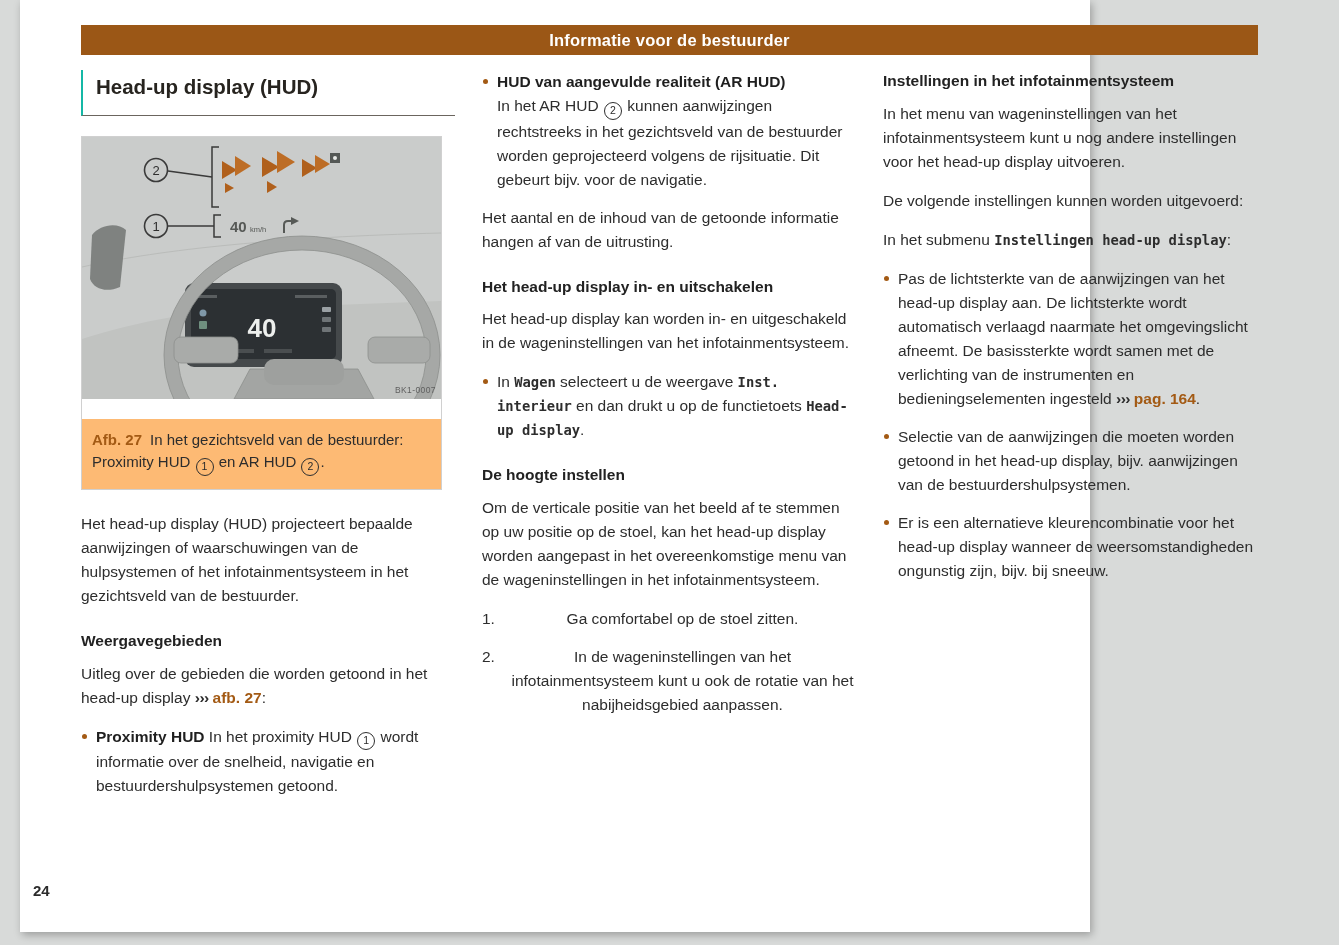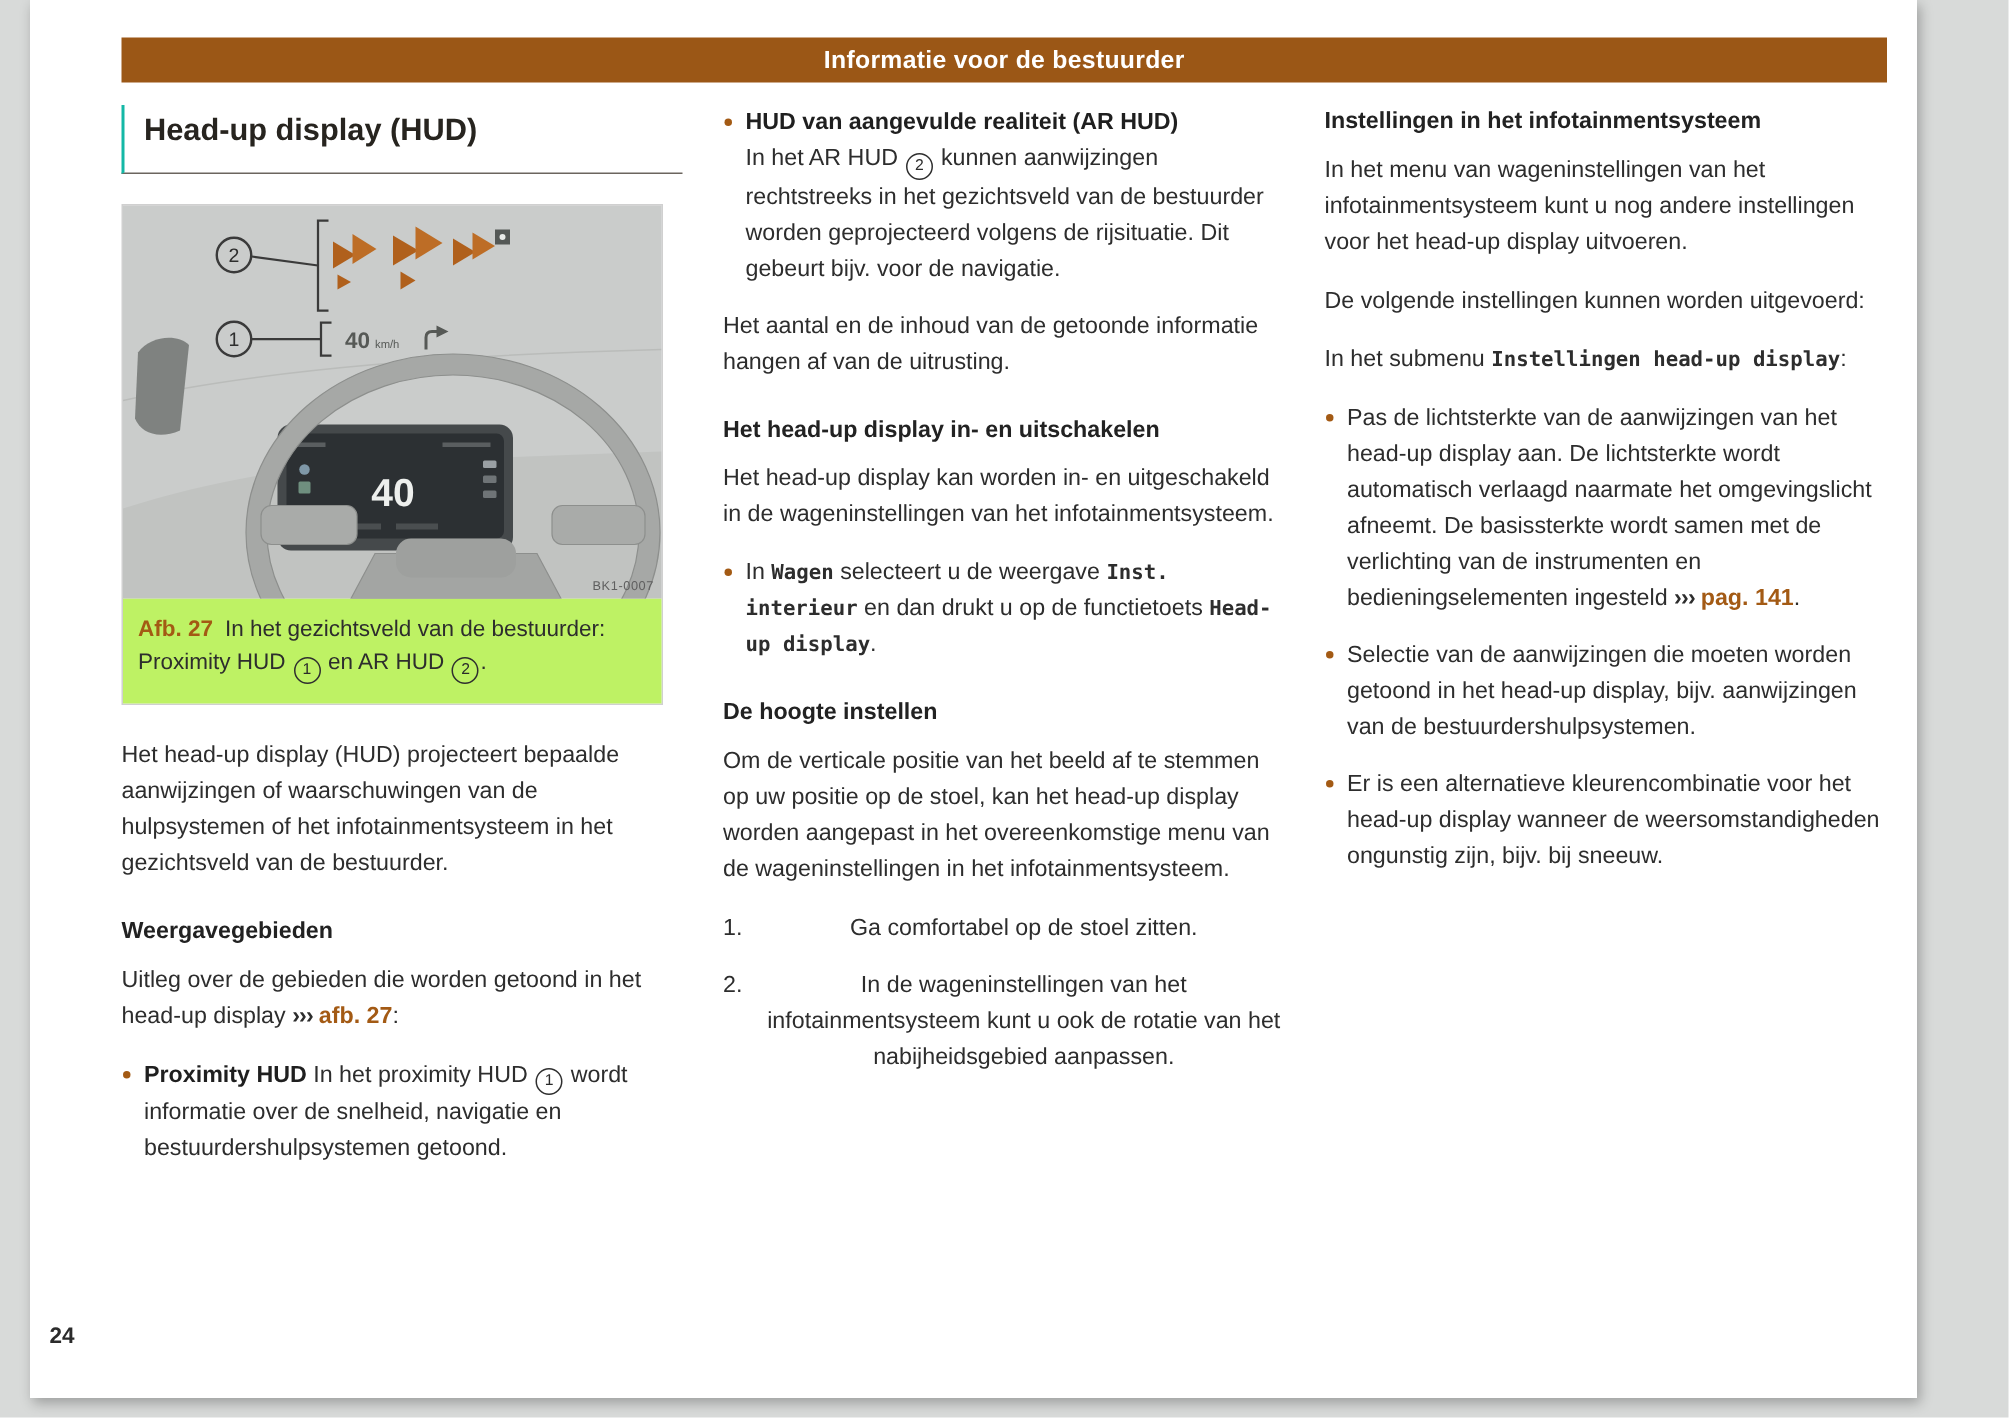--- a/index.html
+++ b/index.html
@@ -5,21 +5,21 @@
   html,body{margin:0;padding:0;}
   body{
     width:1339px;height:945px;
     background:#d8dad9;
     font-family:"Liberation Sans",sans-serif;
     position:relative;overflow:hidden;
     -webkit-font-smoothing:antialiased;
   }
   .page{
     position:absolute;left:20px;top:0;
-    width:1258px;height:932px;
+    width:1070px;height:932px;
     background:#ffffff;
     box-shadow:2px 3px 8px rgba(0,0,0,0.28);
   }
   .chapter-bar{
     position:absolute;left:61px;top:25px;width:1177px;height:30px;
     background:#9b5716;color:#ffffff;
     display:flex;align-items:center;justify-content:center;
     font-size:16.5px;font-weight:700;letter-spacing:.2px;
   }
   .col{
@@ -62,22 +62,22 @@
     text-align:center;line-height:15px;font-size:10.5px;
     vertical-align:-2.5px;margin:0 1px;color:#2a2a2a;
     font-weight:400;font-family:"Liberation Sans",sans-serif;
   }
   .fig{
     width:361px;margin:0 0 22px;
     border:1px solid #d0d0d0;box-sizing:border-box;
   }
   .fig-img{display:block;background:#cacccb;}
   .fig-caption{
-    padding:10px 10px 13px;background:#bef264;
-    font-size:15px;line-height:1.5;color:#2d2d2d;
+    padding:10px 10px 13px;background:#fdba74;
+    font-size:15px;line-height:1.5;color:#2d2d2d;margin-top:20px;
   }
   svg text{font-family:"Liberation Sans",sans-serif;}
   .svg-callout{font-size:13px;fill:#2e2e2e;}
   .cluster-speed{font-size:26px;font-weight:700;fill:#edefed;}
   .hud-speed{font-size:15px;font-weight:700;fill:#565956;}
   .hud-unit{font-size:7.5px;fill:#565956;}
   .fig-code{font-size:8.5px;fill:#5f5f5f;letter-spacing:.4px;}
   .page-number{
     position:absolute;left:13px;top:882px;
     font-size:15px;font-weight:700;color:#2b2b2b;
@@ -216,21 +216,21 @@
   </div>
 
   <div class="col col3">
     <h2 class="subhead">Instellingen in het infotainmentsysteem</h2>
     <p class="para">In het menu van wageninstellingen van het infotainmentsysteem kunt u nog andere instellingen voor het head-up display uitvoeren.</p>
     <p class="para">De volgende instellingen kunnen worden uitgevoerd:</p>
     <p class="para"><span>In het submenu </span><span class="seg-mono">Instellingen head-up display</span><span>:</span></p>
 
     <div class="bullet">
       <span class="bdot"></span>
-      <div class="btxt"><span>Pas de lichtsterkte van de aanwijzingen van het head-up display aan. De lichtsterkte wordt automatisch verlaagd naarmate het omgevingslicht afneemt. De basissterkte wordt samen met de verlichting van de instrumenten en bedieningselementen ingesteld </span><span class="seg-xref">››› </span><span class="seg-ref">pag. 141</span><span>.</span></div>
+      <div class="btxt"><span>Pas de lichtsterkte van de aanwijzingen van het head-up display aan. De lichtsterkte wordt automatisch verlaagd naarmate het omgevingslicht afneemt. De basissterkte wordt samen met de verlichting van de instrumenten en bedieningselementen ingesteld </span><span class="seg-xref">››› </span><span class="seg-ref">pag. 164</span><span>.</span></div>
     </div>
     <div class="bullet">
       <span class="bdot"></span>
       <div class="btxt"><span>Selectie van de aanwijzingen die moeten worden getoond in het head-up display, bijv. aanwijzingen van de bestuurdershulpsystemen.</span></div>
     </div>
     <div class="bullet">
       <span class="bdot"></span>
       <div class="btxt"><span>Er is een alternatieve kleurencombinatie voor het head-up display wanneer de weersomstandigheden ongunstig zijn, bijv. bij sneeuw.</span></div>
     </div>
   </div>

